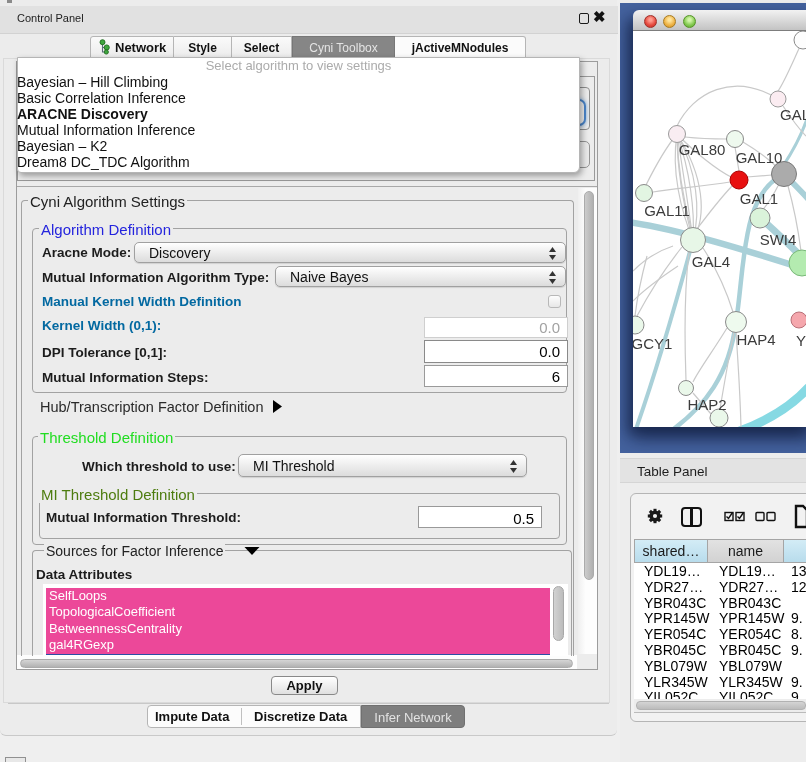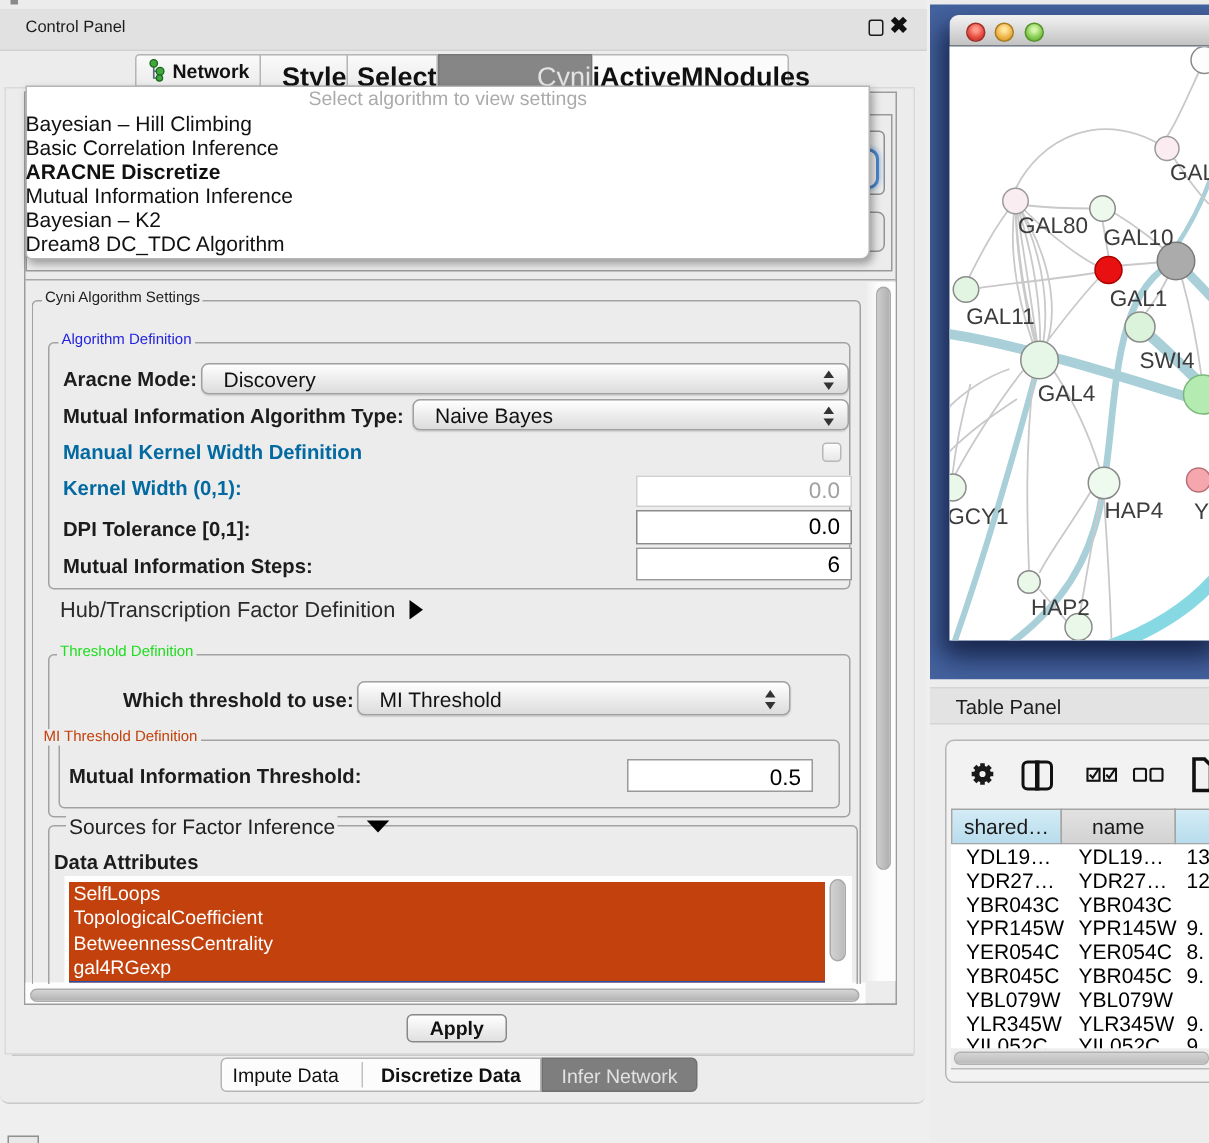--- a/index.html
+++ b/index.html
@@ -2,22 +2,22 @@
 <html><head><meta charset="utf-8"><style>
 html,body{margin:0;padding:0}
 body{width:806px;height:762px;position:relative;font-family:"Liberation Sans",sans-serif;background:#efefef;overflow:hidden}
 .abs{position:absolute}
 .lb{position:absolute;font-size:13.5px;font-weight:bold;color:#1c1c1c;white-space:nowrap}
 .gr{color:#0369a1}
 .field{position:absolute;background:#fff;border:1px solid #b0b0b0;text-align:right;font-size:15px;color:#000;padding-right:7px;box-sizing:border-box}
 .combo{position:absolute;border:1px solid #a0a0a0;border-radius:5px;background:linear-gradient(#ffffff,#efefef 45%,#dcdcdc);box-sizing:border-box;font-size:14px;color:#111;box-shadow:0 1px 1px rgba(0,0,0,.12)}
 .combo span{position:absolute;left:14px;top:50%;transform:translateY(-50%);white-space:nowrap}
 .gbox{position:absolute;border:1px solid #a2a2a2;border-radius:4px}
-.gtitle{position:absolute;background:#ececec;padding:0 2px;font-size:10px;white-space:nowrap}
-.tab{position:absolute;box-sizing:border-box;border:1px solid #b5b5b5;font-size:18px;font-weight:bold;color:#111;text-align:right}
+.gtitle{position:absolute;background:#ececec;padding:0 2px;font-size:15px;white-space:nowrap}
+.tab{position:absolute;box-sizing:border-box;border:1px solid #b5b5b5;font-size:12px;font-weight:bold;color:#111;text-align:center}
 </style></head><body>
 
 <div class="abs" style="left:0;top:0;width:620px;height:762px;background:#efefef"></div>
 <div class="abs" style="left:0;top:0;width:617px;height:735px;background:#ececec;border-bottom:1px solid #c9c9c9;border-radius:0 0 6px 6px"></div>
 <div class="abs" style="left:7px;top:0;width:5px;height:3px;background:#8a8a8a"></div>
 <div class="abs" style="left:0;top:6px;width:618px;height:27px;background:#e1e1e1;border-bottom:1px solid #d2d2d2"></div>
 <div class="abs" style="left:17px;top:12px;font-size:11px;color:#1d1d1d">Control Panel</div>
 <div class="abs" style="left:579px;top:13px;width:8px;height:9px;border:1.5px solid #1a1a1a;border-radius:2px"></div>
 <div class="abs" style="left:593px;top:8px;font-size:15px;font-weight:bold;color:#111">✖</div>
 
@@ -92,46 +92,46 @@
 <div class="gtitle" style="left:38px;top:429px;color:#21dd21">Threshold Definition</div>
 <div class="lb" style="left:82px;top:459px">Which threshold to use:</div>
 <div class="combo" style="left:238px;top:454px;width:289px;height:23px">
     <span>MI Threshold</span>
 <svg class="arr" style="position:absolute;right:8px;top:5px" width="9" height="13" viewBox="0 0 9 13">
       <path d="M4.5 0 L8 5 L1 5 Z" fill="#333"></path>
       <path d="M4.5 13 L8 8 L1 8 Z" fill="#333"></path>
     </svg>
   </div>
 <div class="gbox" style="left:39px;top:493px;width:519px;height:44px"></div>
-<div class="gtitle" style="left:27px;top:486px;color:#c2410c">MI Threshold Definition</div>
+<div class="gtitle" style="left:39px;top:486px;color:#4d7c0f">MI Threshold Definition</div>
 <div class="lb" style="left:46px;top:510px">Mutual Information Threshold:</div>
 <div class="field" style="left:418px;top:506px;width:124px;height:22px;border-color:#999;padding-top:3px">0.5</div>
 
 <div class="abs" style="left:32px;top:550px;width:540px;height:106px;border:1px solid #a2a2a2;border-bottom:none;border-radius:4px 4px 0 0;box-sizing:border-box"></div>
 <div class="gtitle" style="left:44px;top:543px;color:#222;font-size:14px">Sources for Factor Inference</div>
 <svg class="abs" style="left:244px;top:546px" width="16" height="10" viewBox="0 0 15 10">
     <path d="M0 1 L15 1 L7.5 9 Z" fill="#000"></path>
   </svg>
 <div class="lb" style="left:36px;top:567px">Data Attributes</div>
 <div class="abs" style="left:43px;top:584px;width:525px;height:72px;background:#fff"></div>
-<div class="abs" style="left:46px;top:588px;width:504px;height:67px;background:#c2410c;border-bottom:1px solid #2a4fa5;box-sizing:border-box;color:#fff;font-size:13px;line-height:16.4px;padding-left:3px;overflow:hidden">SelfLoops<br>TopologicalCoefficient<br>BetweennessCentrality<br>gal4RGexp</div>
+<div class="abs" style="left:46px;top:588px;width:504px;height:67px;background:#ec4899;border-bottom:1px solid #2a4fa5;box-sizing:border-box;color:#fff;font-size:13px;line-height:16.4px;padding-left:3px;overflow:hidden">SelfLoops<br>TopologicalCoefficient<br>BetweennessCentrality<br>gal4RGexp</div>
 <div class="abs" style="left:553px;top:586px;width:11px;height:55px;border-radius:5.5px;background:linear-gradient(to right,#d2d2d2,#bcbcbc);border:1px solid #a8a8a8;box-sizing:border-box"></div>
 
 <div class="abs" style="left:271px;top:676px;width:67px;height:19px;border:1px solid #898989;border-radius:4px;background:linear-gradient(#ffffff,#e0e0e0);box-sizing:border-box;text-align:center;font-size:13px;font-weight:600;color:#111;padding-top:1px">Apply</div>
 <div class="abs" style="left:8px;top:703px;width:601px;height:1px;background:#c8c8c8"></div>
 <div class="tab" style="left:147px;top:705px;width:214px;height:23px;border-radius:4px 0 0 4px;background:#fcfcfc"></div>
-<div class="abs" style="left:155px;top:709px;font-size:13px;font-weight:normal;color:#111">Impute Data</div>
+<div class="abs" style="left:155px;top:709px;font-size:13px;font-weight:bold;color:#111">Impute Data</div>
 <div class="abs" style="left:241px;top:708px;width:1px;height:17px;background:#c0c0c0"></div>
 <div class="abs" style="left:254px;top:709px;font-size:13px;font-weight:bold;color:#111">Discretize Data</div>
 <div class="abs" style="left:361px;top:705px;width:104px;height:23px;border-radius:0 4px 4px 0;background:#7e7e7e;border:1px solid #707070;box-sizing:border-box;text-align:center;font-size:13px;color:#e2e2e2;padding-top:4px">Infer Network</div>
 <div class="abs" style="left:5px;top:757px;width:19px;height:10px;border:1.5px solid #909090;background:#e8e8e8"></div>
 
 <div class="abs" style="left:17px;top:57px;width:563px;height:116px;background:#fff;border:1px solid #b5b5b5;border-radius:0 0 6px 4px;box-shadow:2px 3px 6px rgba(0,0,0,.35);box-sizing:border-box;z-index:50"></div>
 <div class="abs" style="left:17px;top:58px;width:563px;text-align:center;font-size:13px;color:#ababab;z-index:51">Select algorithm to view settings</div>
-<div class="abs" style="left:17px;top:74px;font-size:14px;color:#111;line-height:16px;z-index:51">Bayesian – Hill Climbing<br>Basic Correlation Inference<br><b>ARACNE Discretize</b><br>Mutual Information Inference<br>Bayesian – K2<br>Dream8 DC_TDC Algorithm</div>
+<div class="abs" style="left:17px;top:74px;font-size:14px;color:#111;line-height:16px;z-index:51">Bayesian – Hill Climbing<br>Basic Correlation Inference<br><b>ARACNE Discovery</b><br>Mutual Information Inference<br>Bayesian – K2<br>Dream8 DC_TDC Algorithm</div>
 
 <div class="abs" style="left:620px;top:0;width:186px;height:453px;background:#44629e;overflow:hidden">
 <div style="position:absolute;left:0;top:0;width:186px;height:2.5px;background:#ececec"></div>
 <div style="position:absolute;left:13px;top:10px;width:180px;height:417px;border-radius:6px 0 0 0;box-shadow:-6px 8px 14px rgba(8,18,48,.5),0 12px 18px rgba(8,18,48,.45)"></div>
 </div>
 <div class="abs" style="left:620px;top:453px;width:186px;height:309px;background:#ededed"></div>
 
 <div class="abs" style="left:633px;top:10px;width:180px;height:21px;border-radius:6px 0 0 0;background:linear-gradient(#f2f2f2,#c3c3c3);border-bottom:1px solid #7d7d7d;box-sizing:border-box"></div>
 <div class="abs" style="left:644px;top:15px;width:11px;height:11px;border-radius:50%;background:radial-gradient(circle at 50% 35%,#ff9b8e 15%,#e4483c 60%,#c03228);border:.5px solid #9f2f28"></div>
 <div class="abs" style="left:663px;top:15px;width:11px;height:11px;border-radius:50%;background:radial-gradient(circle at 50% 35%,#ffe49a 15%,#edb143 60%,#cd8f24);border:.5px solid #a87b20"></div>

